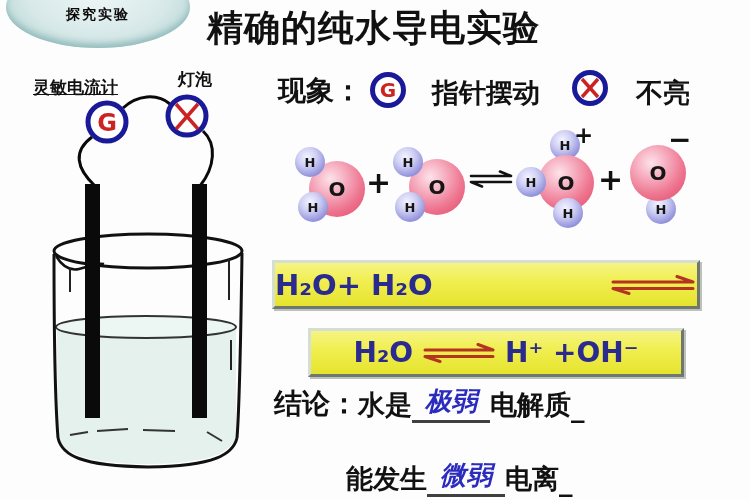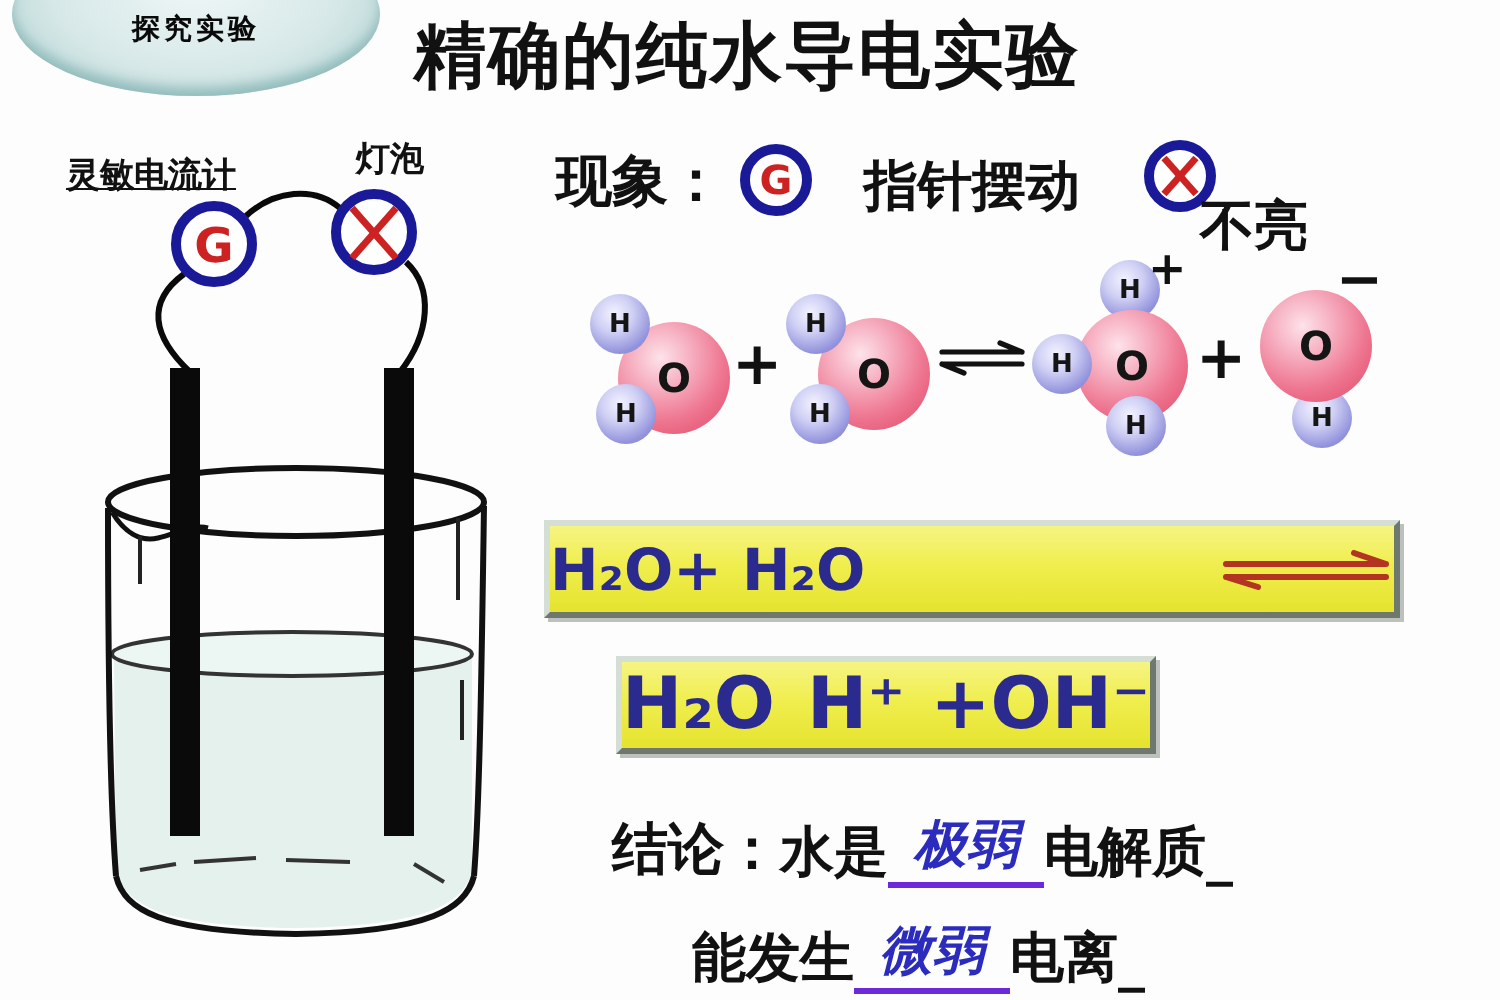--- a/index.html
+++ b/index.html
@@ -40,25 +40,25 @@
   
   .eq-box{
     box-sizing:border-box;display:flex;align-items:center;justify-content:center;gap:8px;
     background:linear-gradient(180deg,#f6f483 0%, #f0ee4e 45%, #e5e32e 100%);
     border:3px solid;border-color:#d4ded4 #6e786e #6e786e #d4ded4;
     box-shadow:2px 2px 0 rgba(110,120,110,0.45);
     font-weight:bold;color:#2b2b8f;
   }
   .eq-box .t{white-space:pre;}
   .eq1{left:272px;top:260px;width:428px;height:49px;font-size:29px;justify-content:space-between;}
-  .eq2{left:308px;top:328px;width:270px;height:49px;font-size:36px;}
+  .eq2{left:308px;top:328px;width:376px;height:49px;font-size:28px;}
   
   .concl{display:flex;align-items:flex-end;font-size:27px;font-weight:bold;color:#111;}
   .blank{
-    border-bottom:3px solid #6d28d9;padding:0 13px 1px 13px;display:inline-block;
+    border-bottom:3px solid #404040;padding:0 13px 1px 13px;display:inline-block;
   }
   .answer{color:#2b2bbd;font-size:26px;font-style:italic;font-family:"DejaVu Serif","Liberation Serif",serif;}
   .tail{font-weight:bold;}
 </style>
 </head>
 <body>
 
 <div class="abs badge">
   <span>探究实验</span>
 </div>
@@ -103,21 +103,21 @@
 <div class="abs sym-circle" style="left:370px;top:72px;">
   <span class="sym-g">G</span>
 </div>
 <div class="abs phen-text" style="left:420px;top:75px;margin-left:12px;">指针摆动</div>
 <div class="abs sym-circle" style="left:572px;top:70px;">
   <svg width="22" height="22" viewBox="0 0 22 22">
     <line x1="3" y1="2" x2="19" y2="20" stroke="#cc2222" stroke-width="3.4"></line>
     <line x1="19" y1="2" x2="3" y2="20" stroke="#cc2222" stroke-width="3.4"></line>
   </svg>
 </div>
-<div class="abs phen-text" style="left:600px;top:75px;margin-top:20px;">不亮</div>
+<div class="abs phen-text" style="left:636px;top:75px;">不亮</div>
 
 <div class="abs sphere sphere-o" style="left:309px;top:161px;">
     <span>O</span>
   </div>
 <div class="abs sphere sphere-h" style="left:295px;top:147px;">
     <span>H</span>
   </div>
 <div class="abs sphere sphere-h" style="left:298px;top:192px;">
     <span>H</span>
   </div>
@@ -173,21 +173,21 @@
 
 <div class="abs eq-box eq2">
   <span class="t">H₂O</span>
   <svg width="76" height="20" viewBox="0 0 76 20">
     <path d="M4,7 H72 M57,1.5 L72,7" fill="none" stroke="#b33420" stroke-width="3" stroke-linecap="round"></path>
     <path d="M4,13.5 H72 M19,18.5 L4,13.5" fill="none" stroke="#b33420" stroke-width="3" stroke-linecap="round"></path>
   </svg>
   <span class="t">H⁺ +OH⁻</span>
 </div>
 
-<div class="abs concl" style="left:274px;top:405px;margin-left:32px;">
+<div class="abs concl" style="left:274px;top:384px;">
   <span style="font-size:28px;">结论：</span>
   <span>水是</span>
   <span class="blank">
     <span class="answer">极弱</span>
   </span>
   <span>电解质</span>
   <span class="tail">_</span>
 </div>
 
 <div class="abs concl" style="left:346px;top:458px;">

